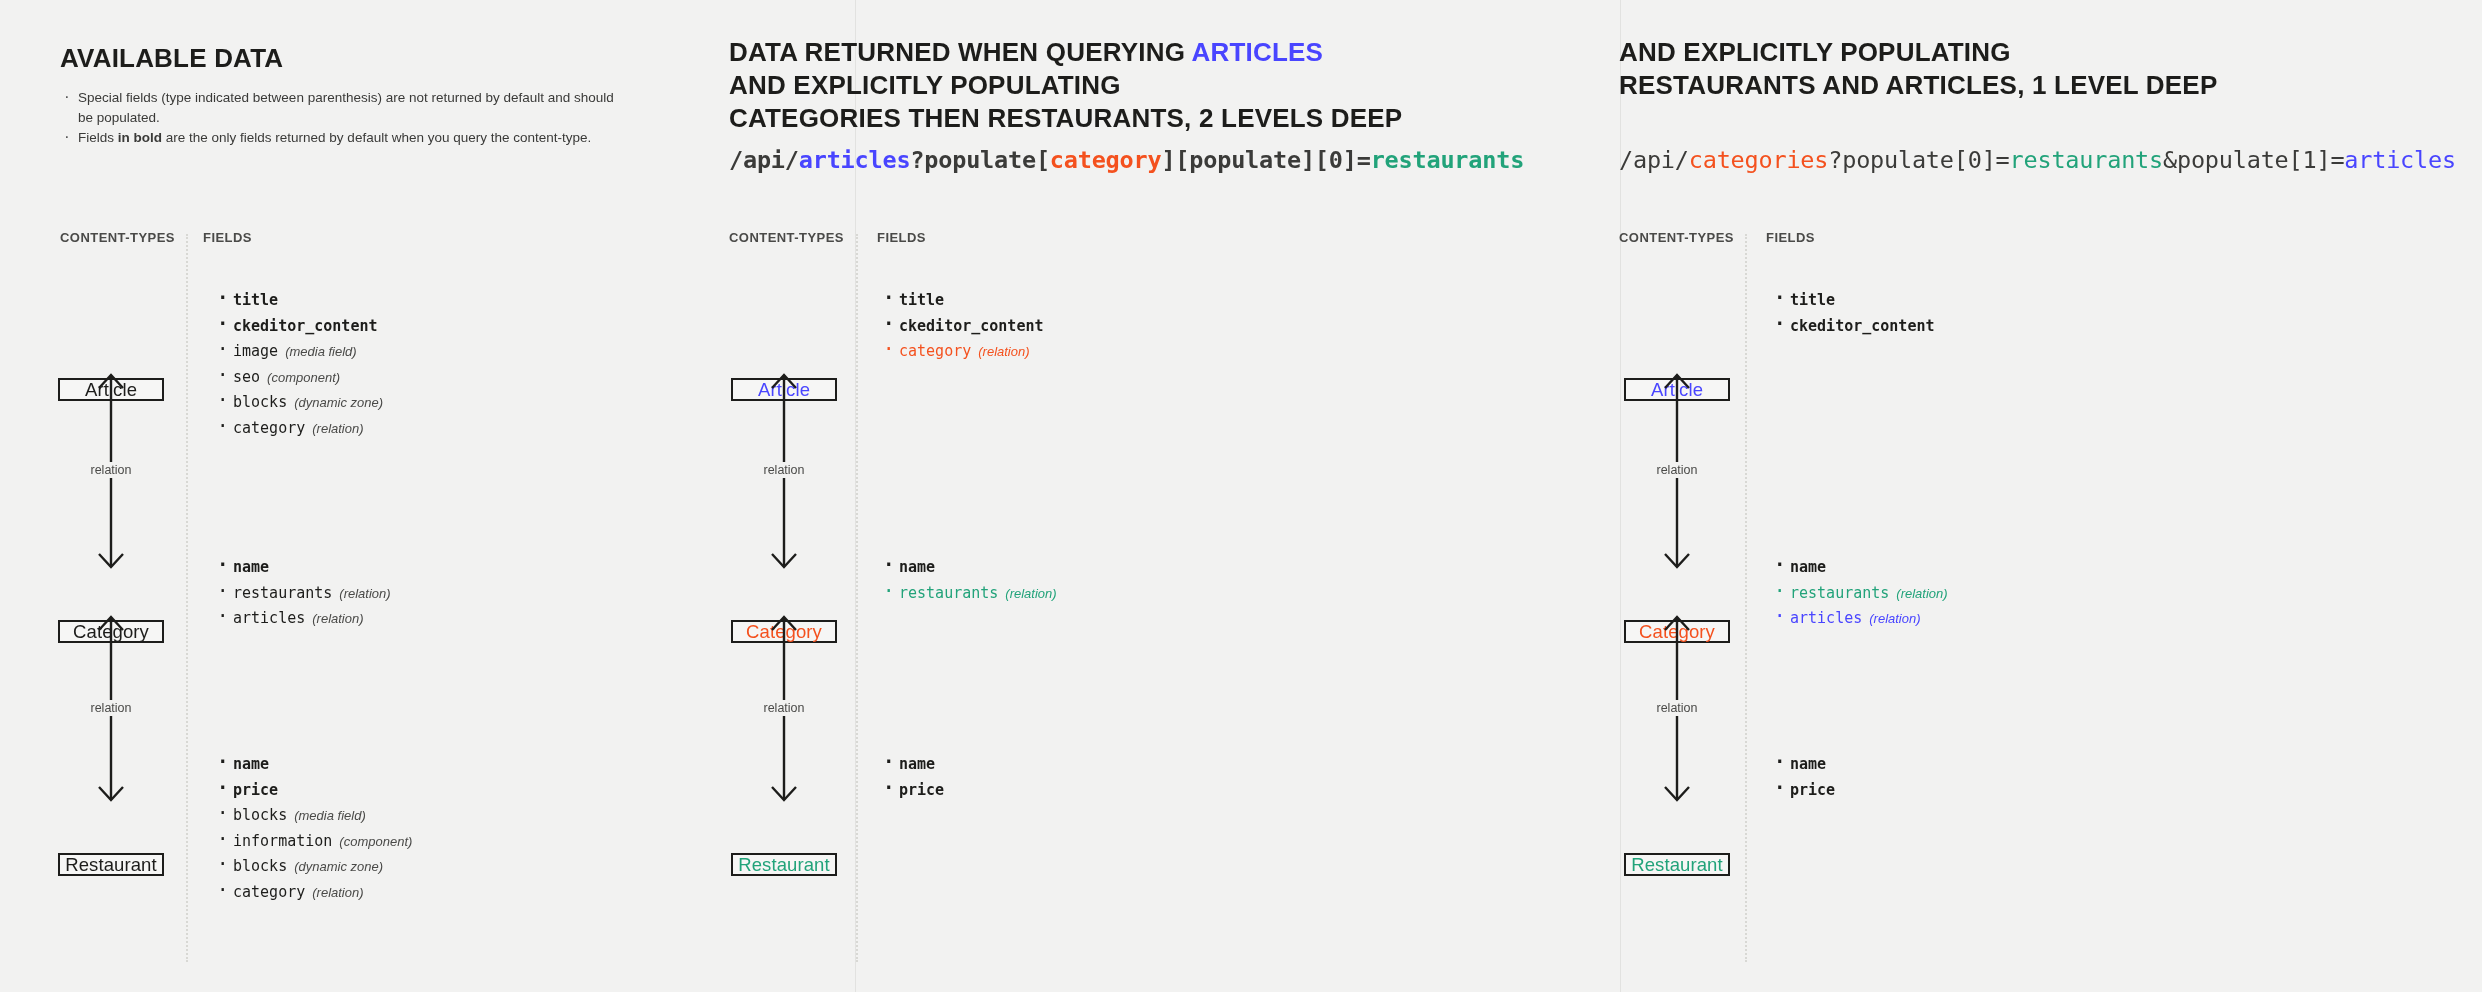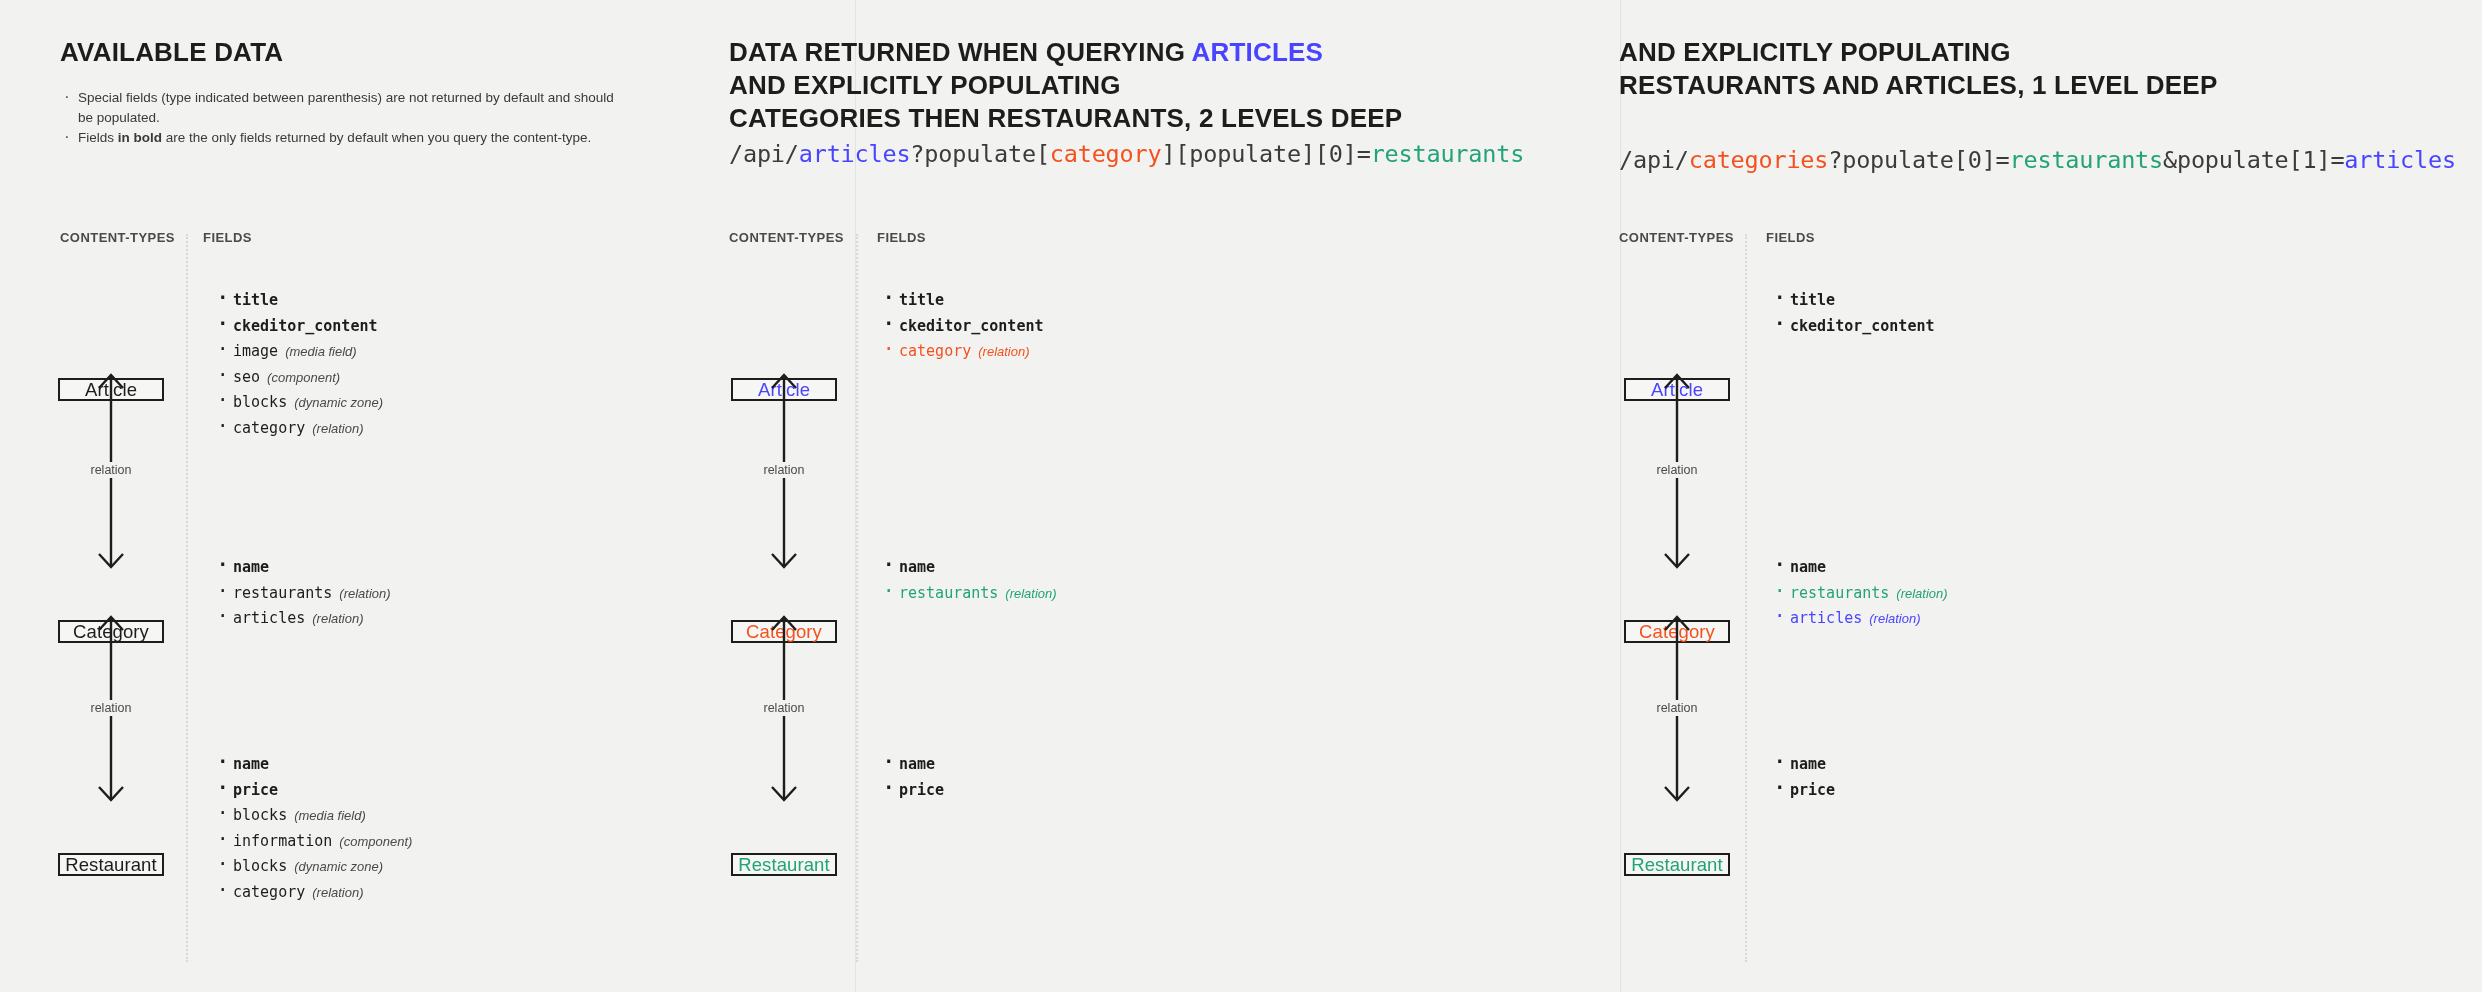--- a/index.html
+++ b/index.html
@@ -151,21 +151,21 @@
   .fields .row.blue .ftype { color: #4945ff; }
 </style>
 </head>
 <body>
 
 <div class="board">
   <div class="col-sep s1"></div>
   <div class="col-sep s2"></div>
   <div id="cols">
       <div class="col col-1">
-        <div class="heading" style="left: 60px; top: 36px;">
+        <div class="heading" style="left: 60px; top: 42px;">
           <div><span>AVAILABLE DATA</span></div>
         </div>
         <div class="subnote" style="left: 60px; top: 88px; width: 560px;">
           <ul>
             <li>Special fields (type indicated between parenthesis) are not returned by default and should be populated.</li>
             <li>Fields <b>in bold</b> are the only fields returned by default when you query the content-type.</li>
           </ul>
         </div>
         <div class="sublabel" style="left: 60px; top: 230px;">CONTENT-TYPES</div>
         <div class="sublabel" style="left: 203px; top: 230px;">FIELDS</div>
@@ -204,21 +204,21 @@
           <div class="row"><span class="fname">blocks</span><span class="ftype">(dynamic zone)</span></div>
           <div class="row"><span class="fname">category</span><span class="ftype">(relation)</span></div>
         </div>
       </div>
       <div class="col col-2">
         <div class="heading" style="left: -126px; top: 36px;">
           <div><span>DATA RETURNED WHEN QUERYING </span><span class="accent-blue">ARTICLES</span></div>
           <div><span>AND EXPLICITLY POPULATING</span></div>
           <div><span>CATEGORIES THEN RESTAURANTS, 2 LEVELS DEEP</span></div>
         </div>
-        <div class="api-url" style="left: -126px; top: 140px;"><span>/api/</span><span class="u-blue">articles</span><span>?populate[</span><span class="u-red">category</span><span>][populate][0]=</span><span class="u-green">restaurants</span></div>
+        <div class="api-url" style="left: -126px; top: 146px; font-weight: bold;"><span>/api/</span><span class="u-blue">articles</span><span>?populate[</span><span class="u-red">category</span><span>][populate][0]=</span><span class="u-green">restaurants</span></div>
         <div class="sublabel" style="left: -126px; top: 230px;">CONTENT-TYPES</div>
         <div class="sublabel" style="left: 22px; top: 230px;">FIELDS</div>
         <div class="vdotted" style="left: 1px;"></div>
         <div class="entity-box c-blue" style="left: -124px; top: 330px;">Article</div>
         <div class="entity-box c-red" style="left: -124px; top: 572px;">Category</div>
         <div class="entity-box c-green" style="left: -124px; top: 805px;">Restaurant</div>
         <div class="connector" style="left: -124px; top: 373px; width: 106px; height: 196px;"><svg width="106" height="196">
             <line x1="53" y1="2" x2="53" y2="194" stroke="#1d1d1b" stroke-width="2.4"></line>
             <path d="M41,15 L53,2 L65,15" fill="none" stroke="#1d1d1b" stroke-width="2.4"></path>
             <path d="M41,181 L53,194 L65,181" fill="none" stroke="#1d1d1b" stroke-width="2.4"></path>

